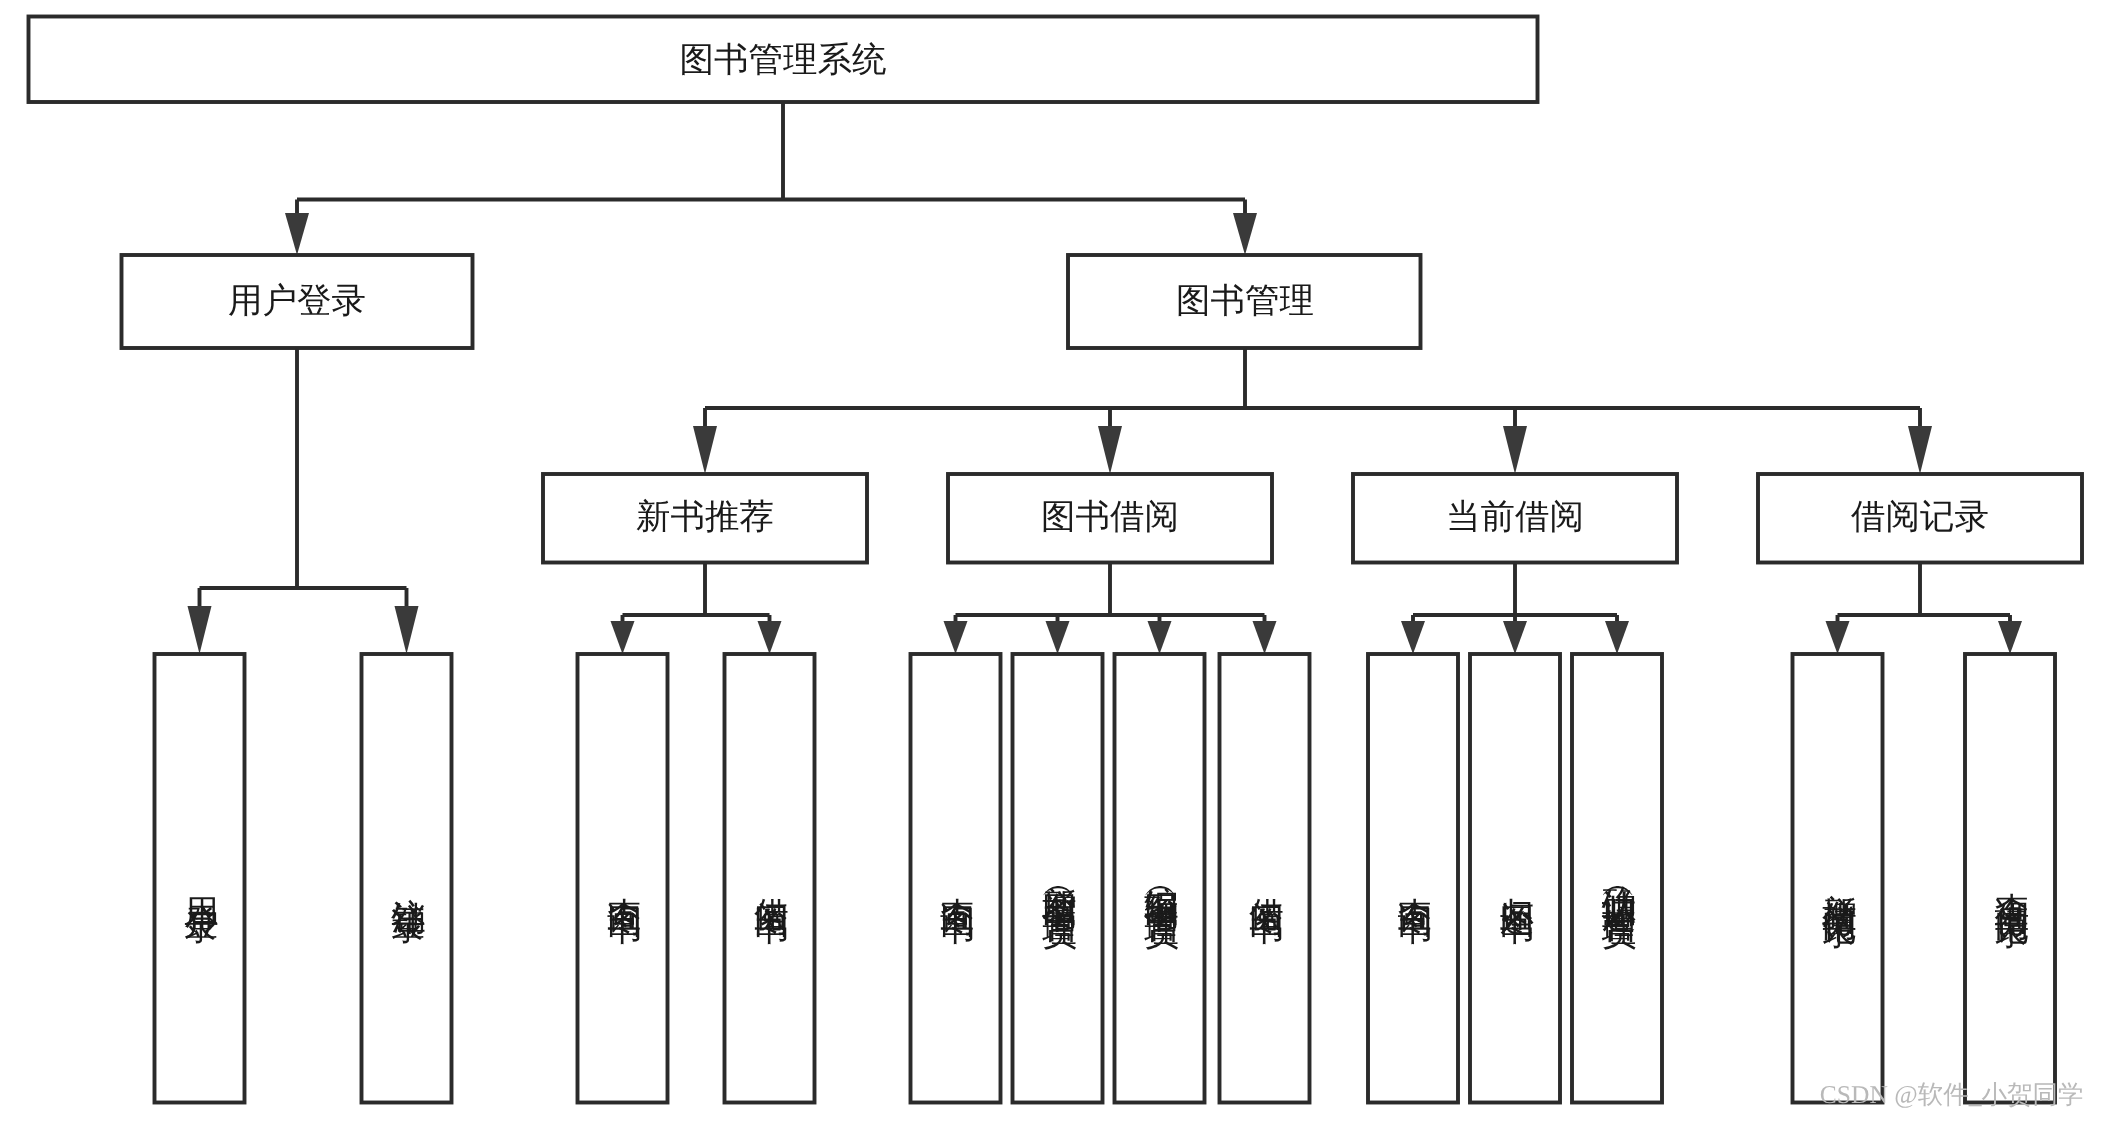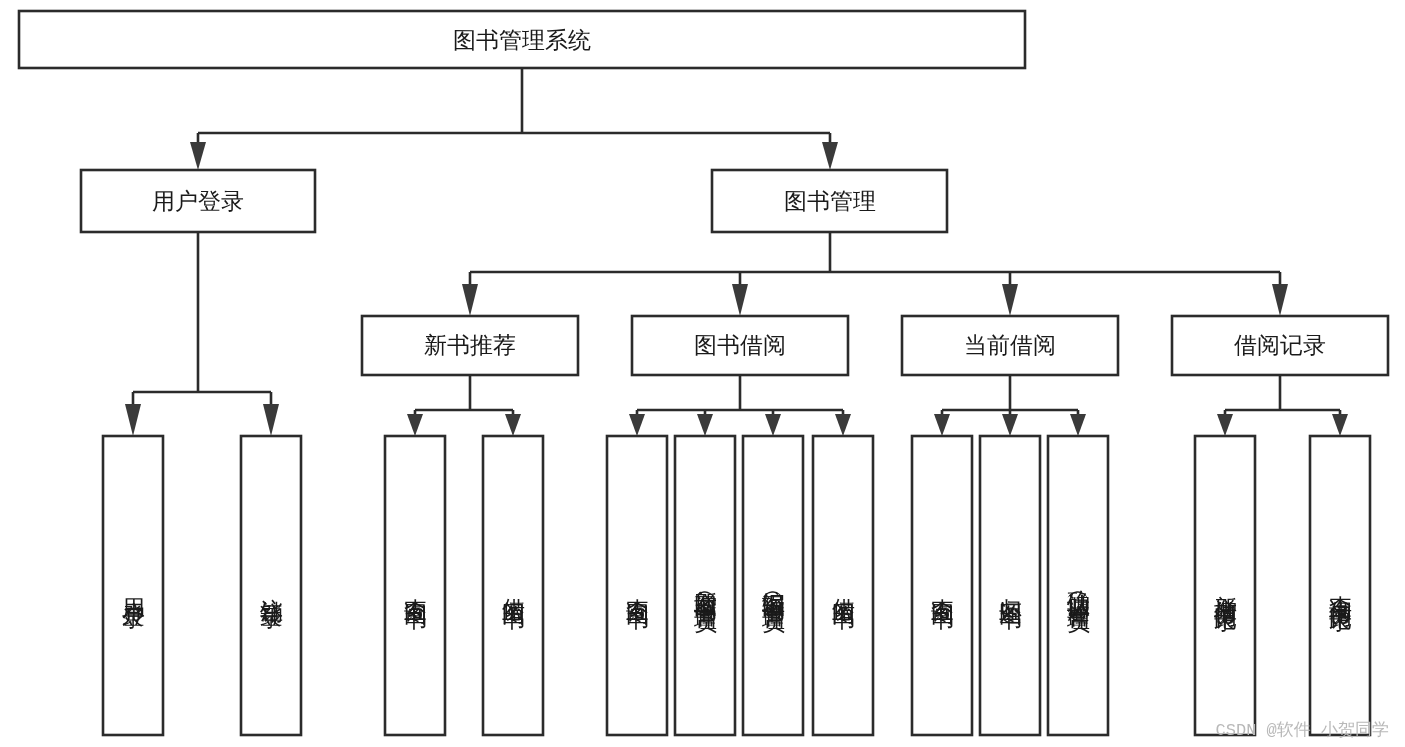--- a/index.html
+++ b/index.html
@@ -62,21 +62,21 @@
     display: flex;
     align-items: center;
     justify-content: center;
     text-align: center;
     pointer-events: none;
   }
   .watermark {
     position: absolute;
     right: 16px;
     bottom: 6px;
-    font-family: Liberation Mono, monospace;
+    font-family: Liberation Serif, serif;
     font-size: 17px;
     color: #b9b9b9;
     white-space: nowrap;
     text-align: right;
   }
 </style>
 </head>
 <body>
 
 <div id="diagram-root">

